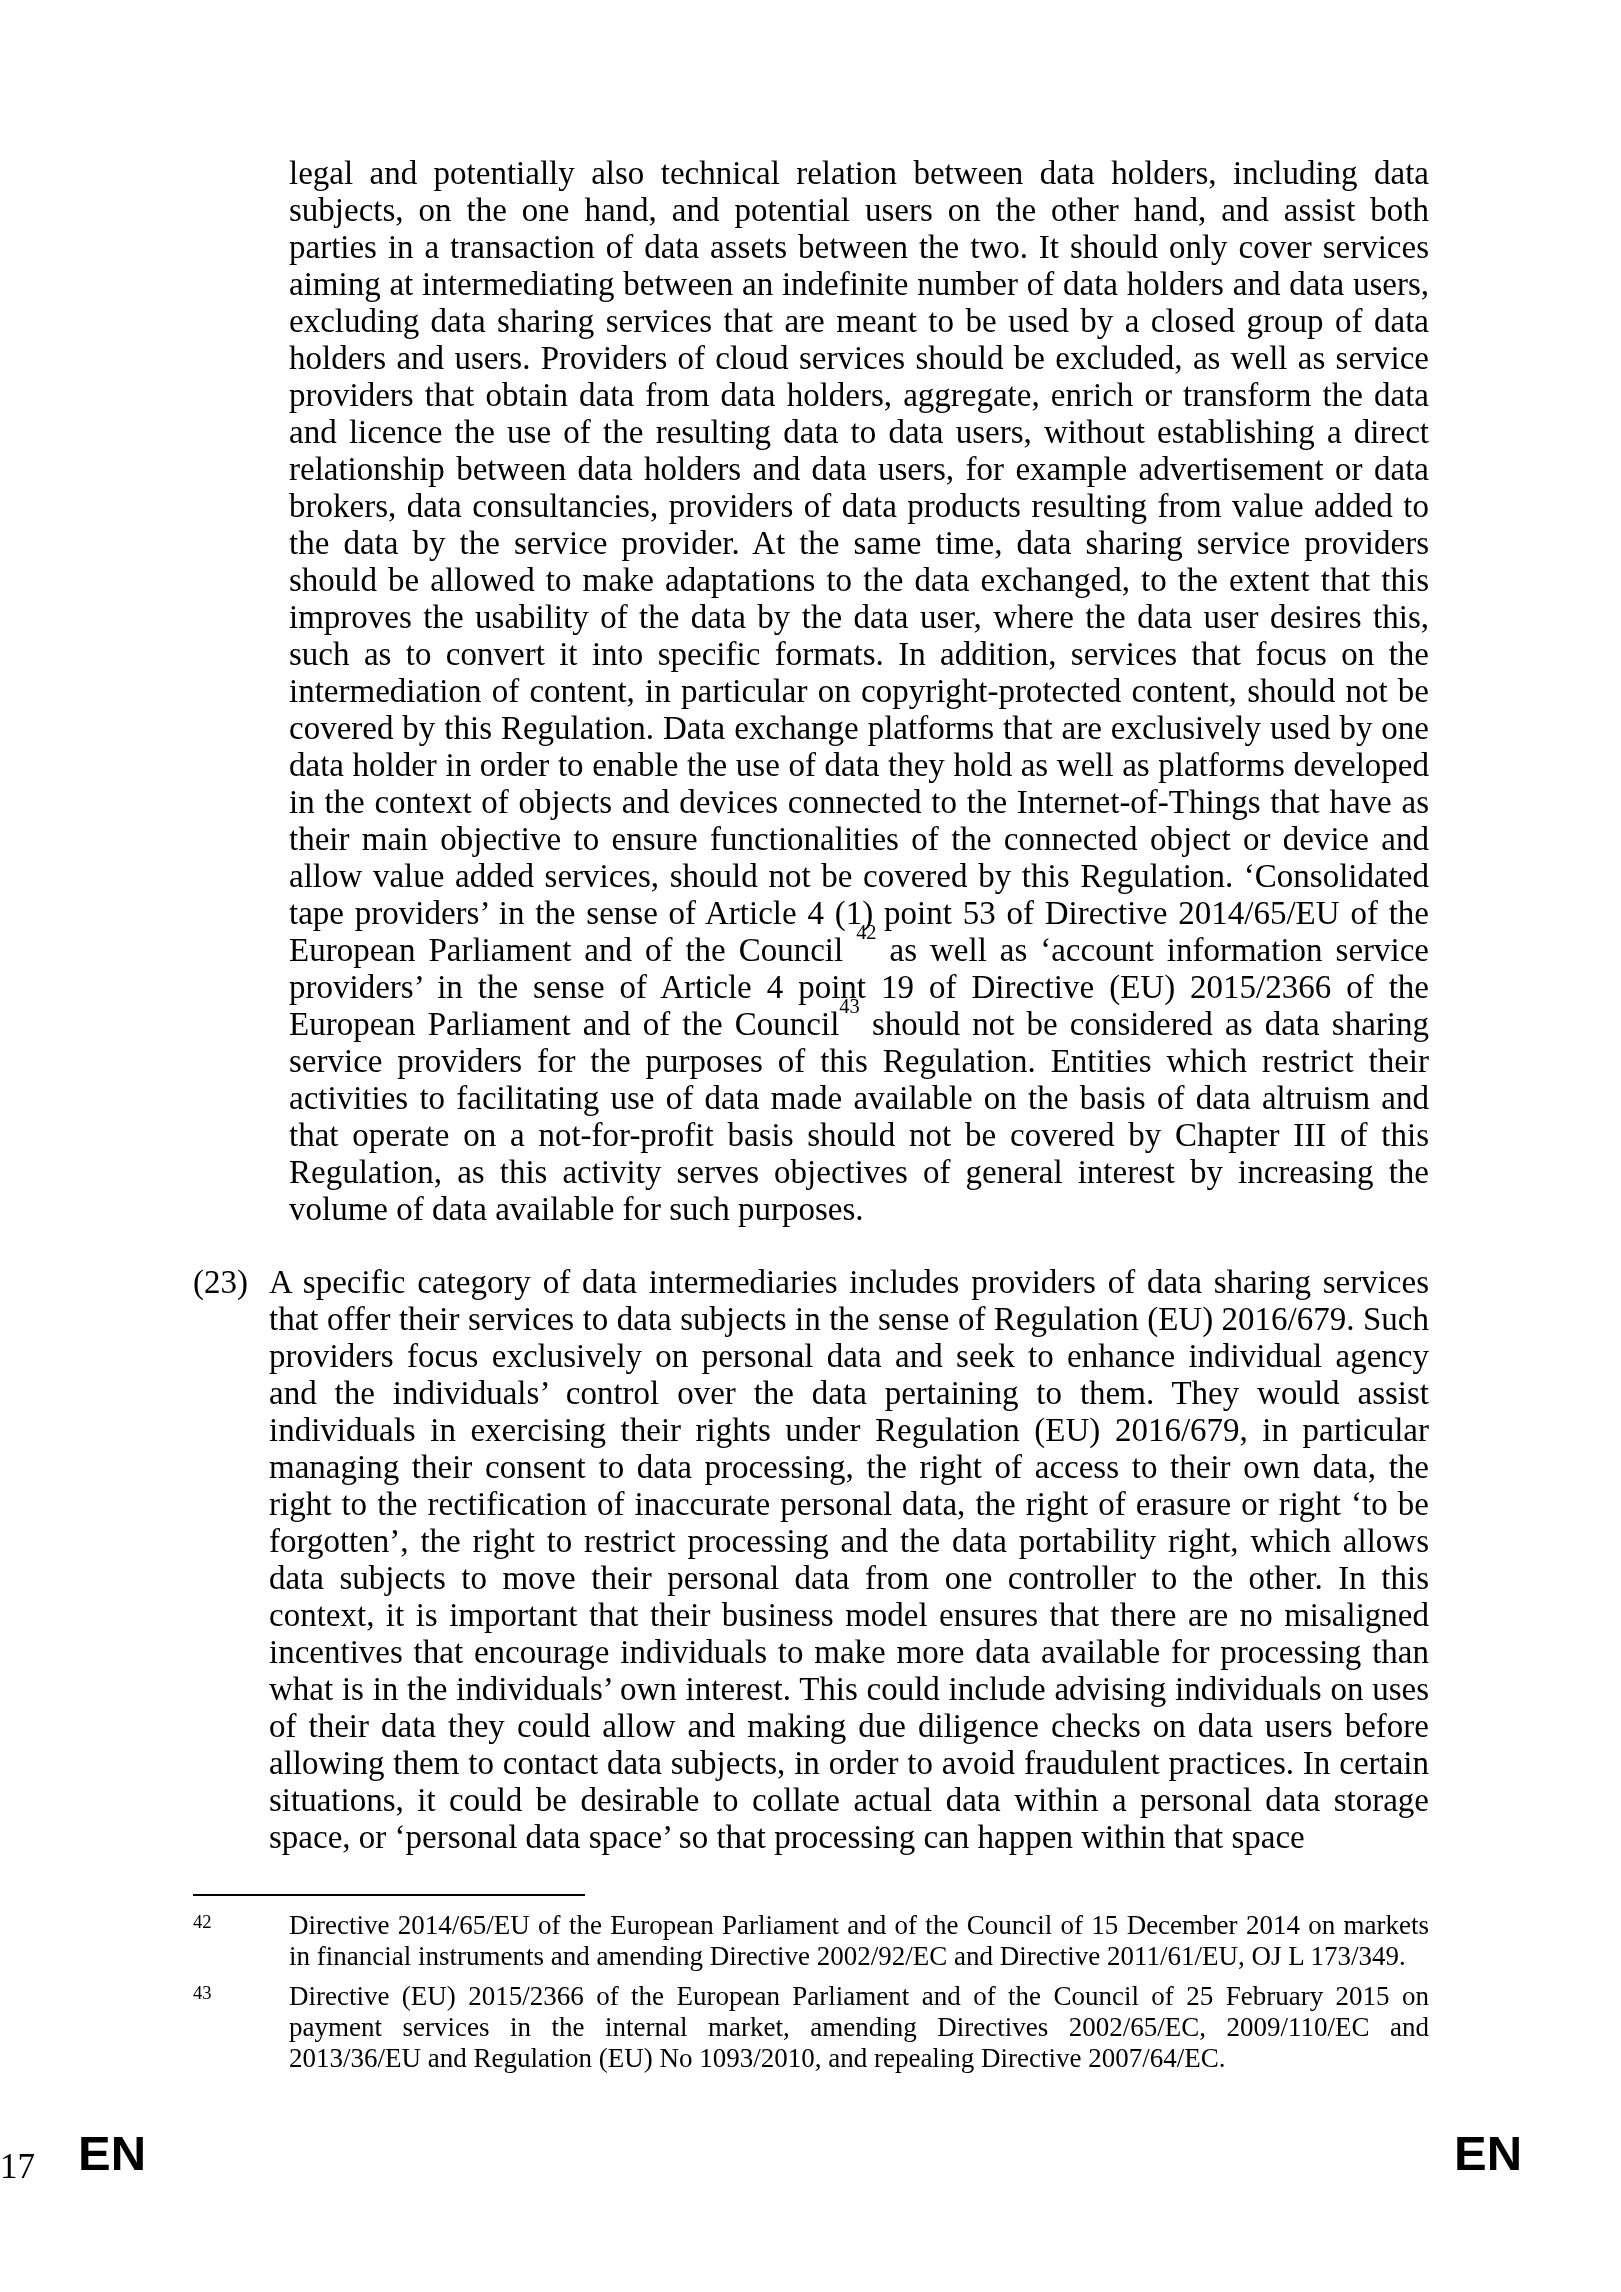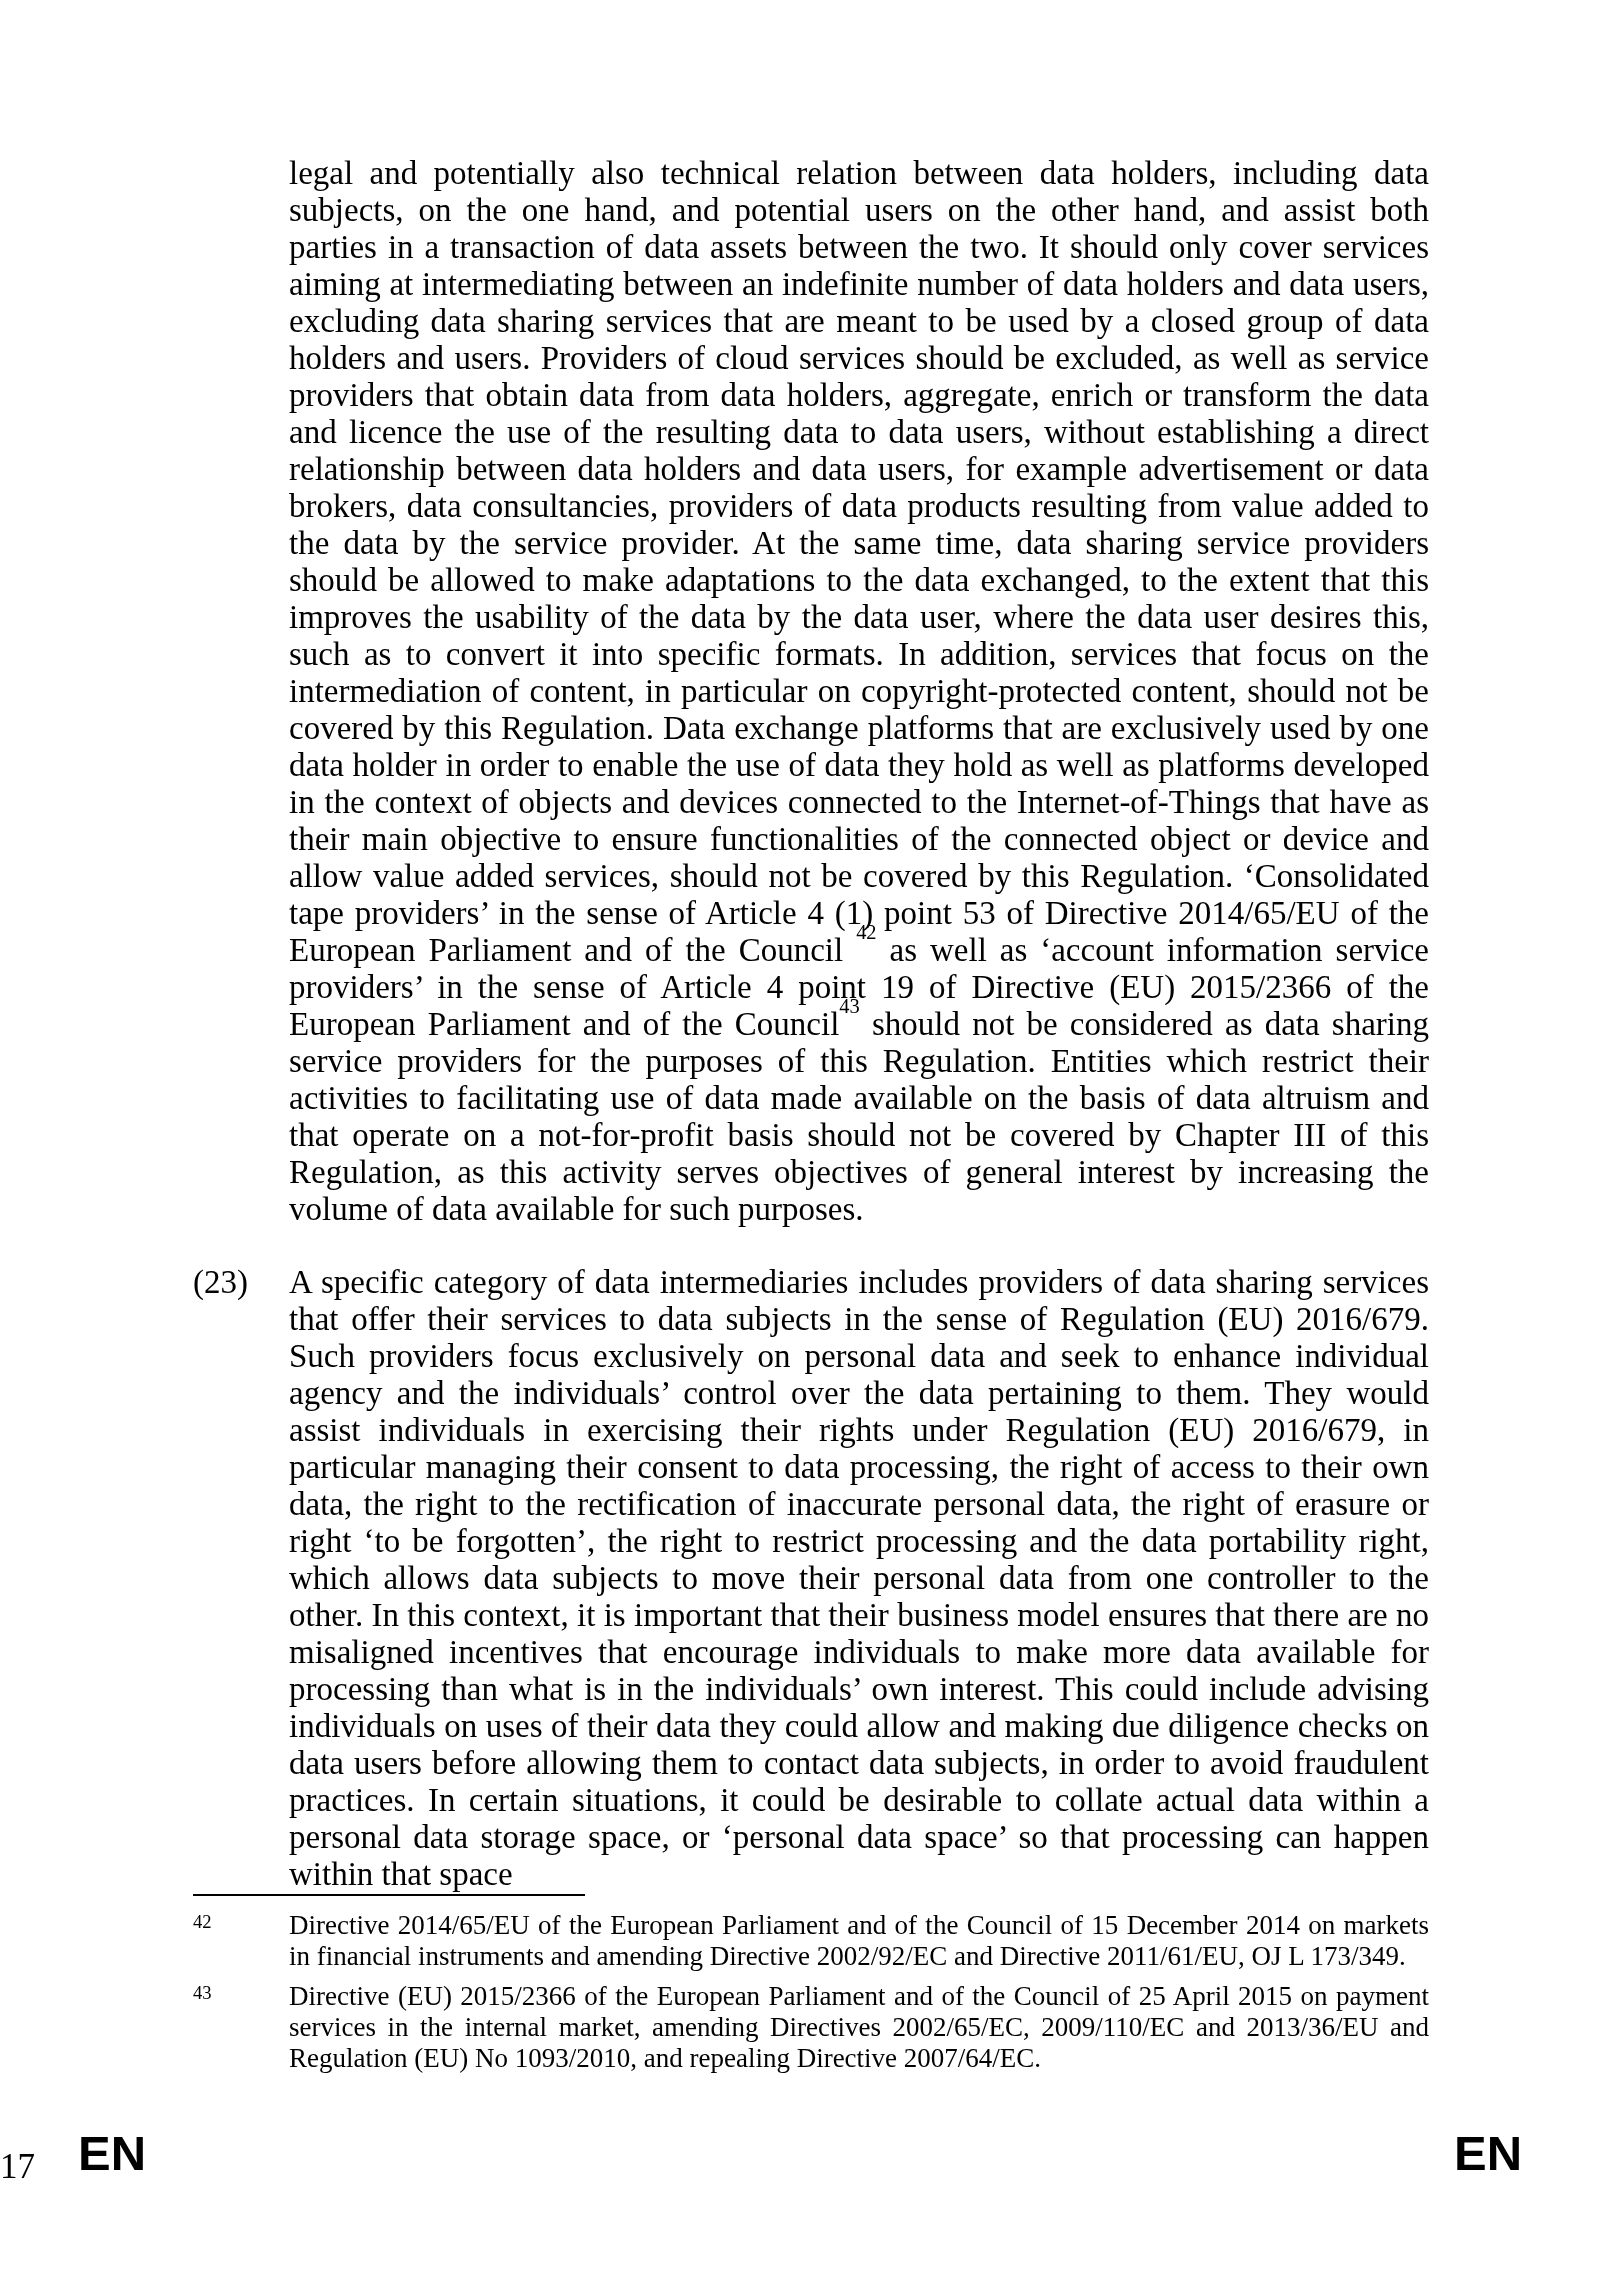--- a/index.html
+++ b/index.html
@@ -31,21 +31,21 @@
     width: 1236px;
   }
   .para-num {
     position: absolute;
     left: 0;
     top: 0;
     font-size: 33px;
     line-height: 37px;
   }
   .para-numbered .para-body {
-    margin-left: 96px;
+    margin-left: 76px;
   }
   .sup-ref {
     font-size: 0.62em;
     line-height: 0;
     position: relative;
     top: -0.48em;
   }
   .fn-separator {
     position: absolute;
     left: 193px;
@@ -111,21 +111,21 @@
 
   <div class="fn-separator"></div>
 
   <div class="footnote fn-42">
     <sup class="fn-marker">42</sup>
     <div class="fn-text">Directive 2014/65/EU of the European Parliament and of the Council of 15 December 2014 on markets in financial instruments and amending Directive 2002/92/EC and Directive 2011/61/EU, OJ L 173/349.</div>
   </div>
 
   <div class="footnote fn-43">
     <sup class="fn-marker">43</sup>
-    <div class="fn-text">Directive (EU) 2015/2366 of the European Parliament and of the Council of 25 April 2015 on payment services in the internal market, amending Directives 2002/65/EC, 2009/110/EC and 2013/36/EU and Regulation (EU) No 1093/2010, and repealing Directive 2007/64/EC.</div>
+    <div class="fn-text">Directive (EU) 2015/2366 of the European Parliament and of the Council of 25 February 2015 on payment services in the internal market, amending Directives 2002/65/EC, 2009/110/EC and 2013/36/EU and Regulation (EU) No 1093/2010, and repealing Directive 2007/64/EC.</div>
   </div>
 
   <div class="lang-marker lang-left">EN</div>
   <div class="page-number">17</div>
   <div class="lang-marker lang-right">EN</div>
 
 </div>
 
 
 </body></html>

